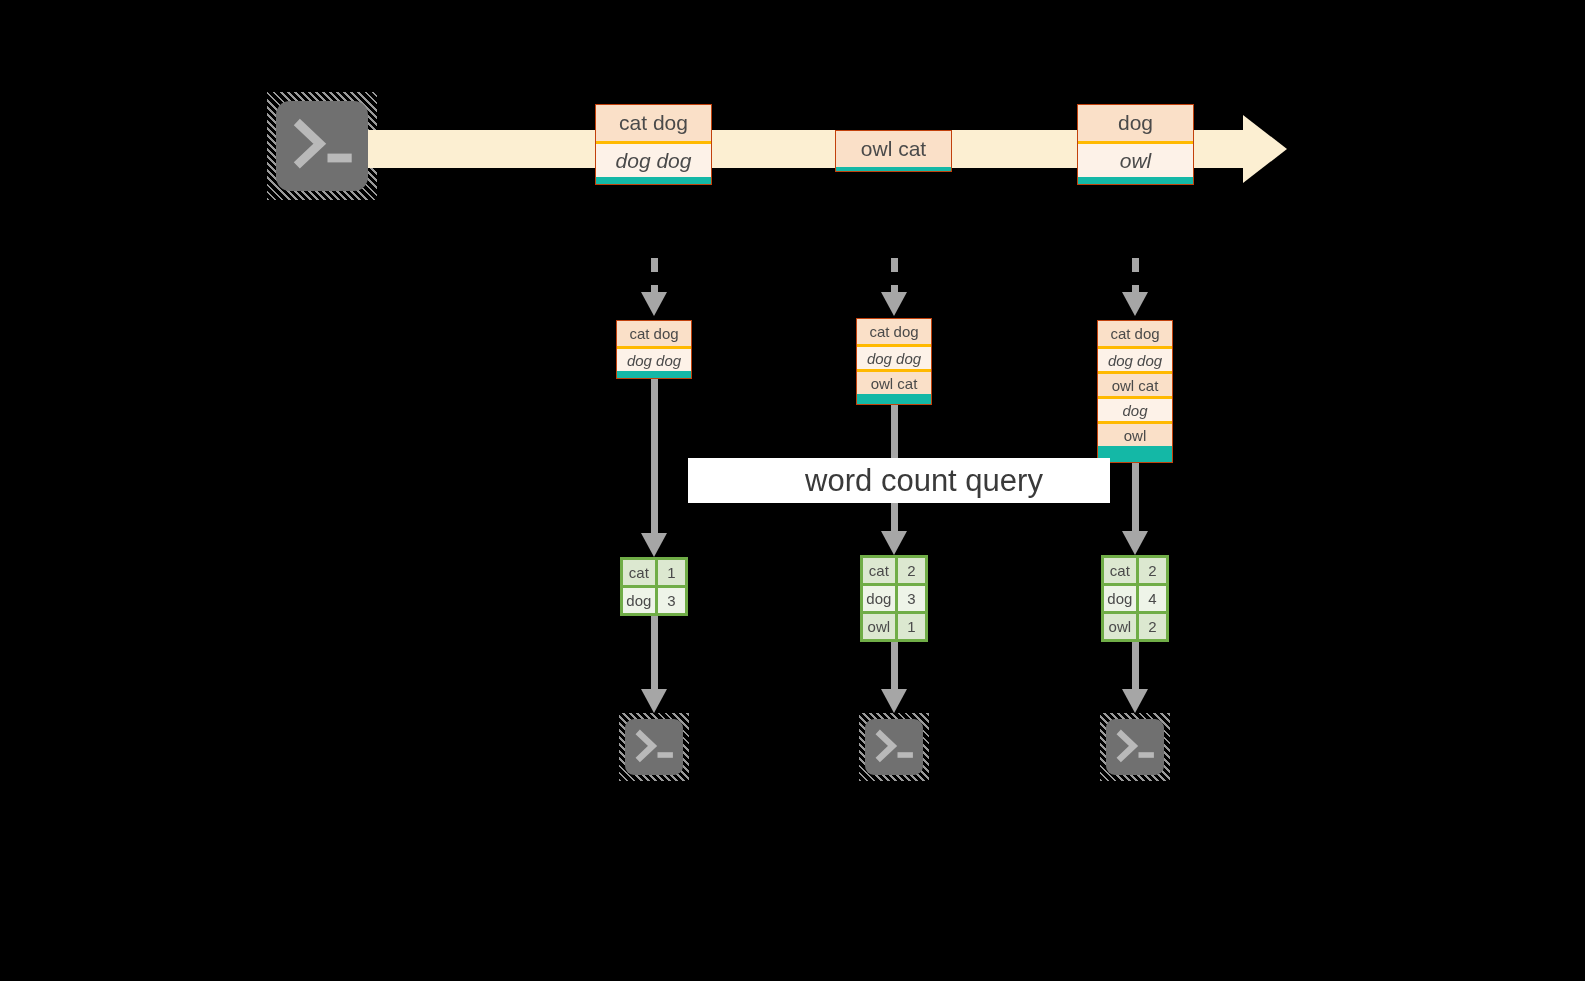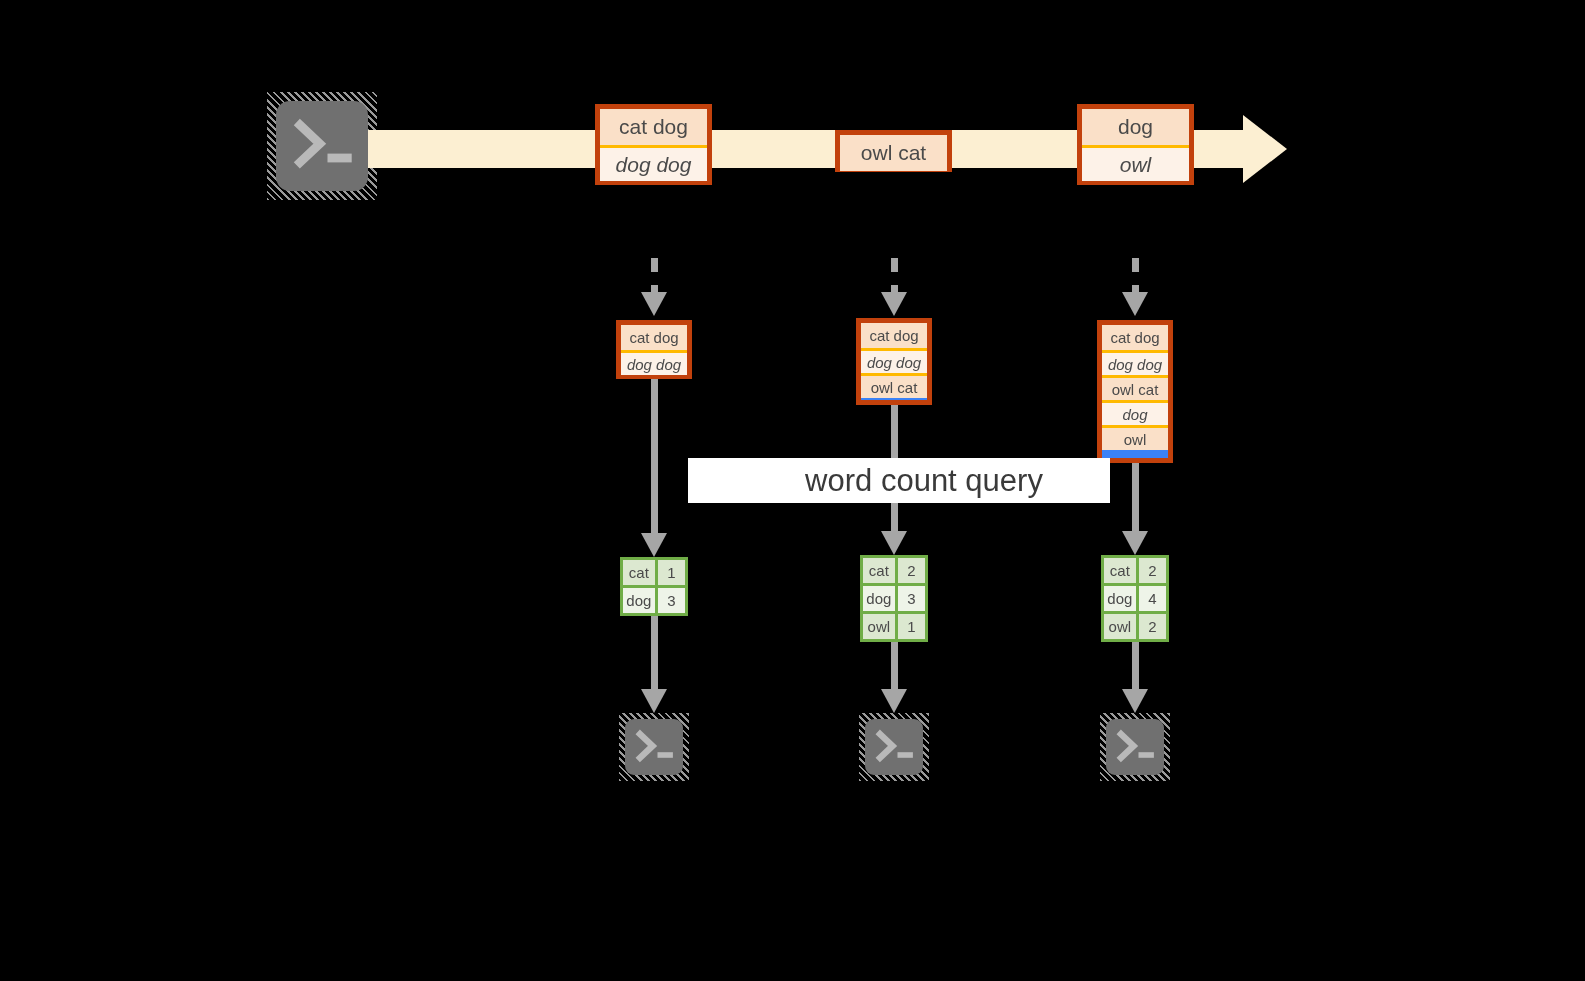--- a/index.html
+++ b/index.html
@@ -54,23 +54,23 @@
     position: absolute;
     width: 0; height: 0;
     border-top: 34px solid transparent;
     border-bottom: 34px solid transparent;
     border-left: 44px solid #FCEFD2;
   }
 
   
   .obox {
     position: absolute;
-    border: 5px solid #c2410c;
-    box-sizing: border-box;
-    background: #3b82f6;
+    border: 1px solid #c2410c;
+    box-sizing: border-box;
+    background: #14b8a6;
   }
   .orow {
     box-sizing: border-box;
     display: flex;
     align-items: center;
     justify-content: center;
     white-space: nowrap;
     color: #4a4a4a;
   }
   .orow.dark { background: #FAE0C8; }

